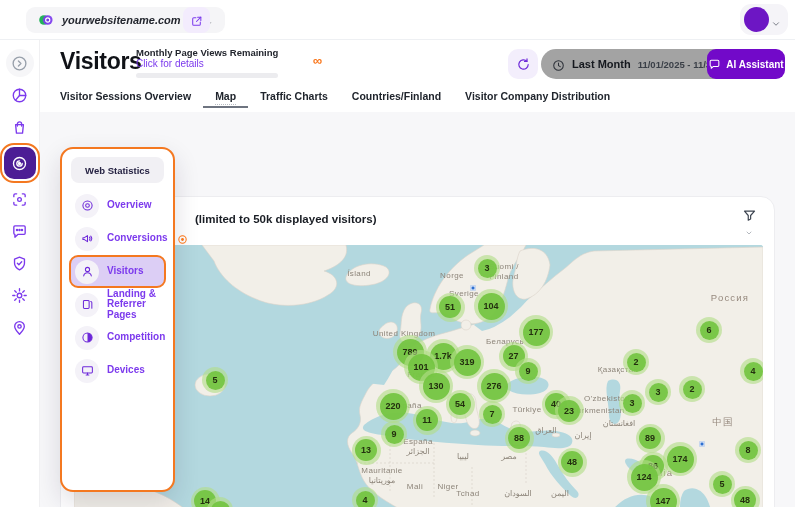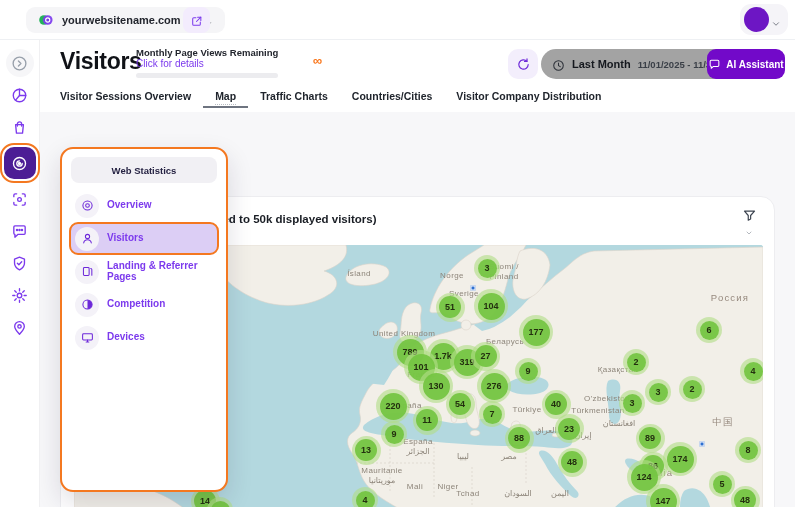--- a/index.html
+++ b/index.html
@@ -1,21 +1,21 @@
 <!DOCTYPE html>
 <html><head>
 <meta charset="utf-8">
 <style>
   * { box-sizing: border-box; margin: 0; padding: 0; }
   html,body { width:795px; height:507px; overflow:hidden; font-family:"Liberation Sans",sans-serif; background:#fff; }
   #app { position:relative; width:795px; height:507px; background:#fff; }
 
   
   .topbar { position:absolute; left:0; top:0; width:795px; height:40px; background:#fff; border-bottom:1px solid #eef0f3; z-index:30; }
-  .site-pill { position:absolute; left:26px; top:7px; height:26px; border-radius:9px; background:#f5f5f7; display:flex; align-items:center; gap:8px; padding:0 12px; cursor:pointer; }
+  .site-pill { position:absolute; left:26px; top:7px; height:26px; border-radius:9px; background:#f5f5f7; display:flex; align-items:center; gap:8px; padding:0 12px; cursor:pointer;font-style:italic; }
   .favicon { width:16px; height:16px; display:inline-block; }
   .site-name { font-size:11px; font-weight:700; color:#23262e; }
   .chev { width:10px; height:10px; color:#5a5f6b; display:inline-block; margin-left:14px; }
   .open-btn { position:absolute; left:183px; top:7px; width:27px; height:26px; border-radius:8px; background:#f3ecfd; color:#7c3aed; display:grid; place-items:center; cursor:pointer; }
   .open-btn svg { width:13px; height:13px; }
   .avatar-wrap { position:absolute; right:7px; top:4px; width:48px; height:31px; border-radius:11px; background:#f5f4f8; display:flex; align-items:center; padding:0 4px; gap:2px; cursor:pointer; }
   .avatar { width:25px; height:25px; border-radius:50%; background:#6d16c4; }
   .avatar-wrap .chev { margin-left:0; }
 
   
@@ -64,21 +64,21 @@
   .mlabel.big { font-size:9.5px; letter-spacing:1.2px; color:#96897e; }
   .mdot { position:absolute; width:5px; height:5px; background:#2e6fd0; border:1px solid #fff; transform:translate(-50%,-50%); }
 
   .cluster { position:absolute; border-radius:50%; background:rgba(177,221,136,.62); display:grid; place-items:center; cursor:pointer; }
   .cluster .core { border-radius:50%; background:rgba(115,196,64,.92); display:grid; place-items:center; font-size:9px; font-weight:600; color:#23300f; }
   .cluster.s1 { width:26px; height:26px; } .cluster.s1 .core { width:19px; height:19px; }
   .cluster.s2 { width:29px; height:29px; } .cluster.s2 .core { width:22px; height:22px; }
   .cluster.s3 { width:34px; height:34px; } .cluster.s3 .core { width:27px; height:27px; }
 
   
-  .side-menu { position:absolute; left:60px; top:147px; width:168px; height:345px; background:#fff; border:2px solid #f47820; border-radius:13px; box-shadow:0 10px 26px rgba(30,20,60,.14); z-index:15; padding:7px 7px; }
+  .side-menu { position:absolute; left:60px; top:147px; width:115px; height:345px; background:#fff; border:2px solid #f47820; border-radius:13px; box-shadow:0 10px 26px rgba(30,20,60,.14); z-index:15; padding:7px 7px; }
   .menu-head { height:26px; margin:1px 2px 6px 2px; background:#f1f0f4; border-radius:8px; display:grid; place-items:center; font-size:9.5px; font-weight:700; color:#262343; }
   .menu-item { height:33px; display:flex; align-items:center; gap:8px; padding:0 6px; border-radius:9px; color:#7c3aed; cursor:pointer; }
   .menu-item .mic { width:24px; height:24px; border-radius:50%; background:#f4f2f8; display:grid; place-items:center; flex:0 0 auto; color:#6d28d9; }
   .menu-item .mic svg { width:13px; height:13px; }
   .menu-item .mlbl { flex:1; font-size:10px; font-weight:700; line-height:1.05; }
   .menu-item .mbadge { width:13px; height:13px; color:#f97316; flex:0 0 auto; }
   .menu-item.active { background:#dccef5; border:2px solid #f47820; padding:0 4px; }
 </style>
 </head>
 <body>
@@ -206,21 +206,21 @@
       <span style="width:13px;height:13px;display:block"><svg viewBox="0 0 24 24" width="100%" height="100%" fill="none" stroke="currentColor" stroke-width="1.9" stroke-linecap="round" stroke-linejoin="round">
             <path d="M4 6a2 2 0 0 1 2-2h12a2 2 0 0 1 2 2v7.5a2 2 0 0 1-2 2h-8L6 19v-3.5H6a2 2 0 0 1-2-2V6Z"></path>
           </svg></span>
       <span>AI Assistant</span>
     </div>
 
     <div class="tabs" id="tabs">
         <div class="tab"><span>Visitor Sessions Overview</span></div>
         <div class="tab active"><span>Map</span></div>
         <div class="tab"><span>Traffic Charts</span></div>
-        <div class="tab"><span>Countries/Cities</span></div>
+        <div class="tab"><span>Countries/Finland</span></div>
         <div class="tab"><span>Visitor Company Distribution</span></div>
       </div>
 
     <div class="page-body">
 
       <div class="map-card">
         <div class="map-title">(limited to 50k displayed visitors)</div>
         <div class="filter-btn">
           <span class="fi"><svg viewBox="0 0 24 24" width="100%" height="100%" fill="none" stroke="currentColor" stroke-width="1.9" stroke-linecap="round" stroke-linejoin="round">
                 <path d="M4 5h16l-6.2 7v5.5L10 19.5V12L4 5Z"></path>
@@ -355,21 +355,21 @@
               </div>
               <div class="cluster s3" style="left: 352px; top: 94px;">
                 <div class="core">1.7k</div>
               </div>
               <div class="cluster s3" style="left: 376px; top: 100px;">
                 <div class="core">319</div>
               </div>
               <div class="cluster s3" style="left: 330px; top: 105px;">
                 <div class="core">101</div>
               </div>
-              <div class="cluster s2" style="left: 397px; top: 96.5px;">
+              <div class="cluster s2" style="left: 425px; top: 96.5px;">
                 <div class="core">27</div>
               </div>
               <div class="cluster s1" style="left: 441px; top: 113px;">
                 <div class="core">9</div>
               </div>
               <div class="cluster s3" style="left: 345px; top: 124px;">
                 <div class="core">130</div>
               </div>
               <div class="cluster s3" style="left: 403px; top: 124px;">
                 <div class="core">276</div>
@@ -388,21 +388,21 @@
               </div>
               <div class="cluster s1" style="left: 307px; top: 176px;">
                 <div class="core">9</div>
               </div>
               <div class="cluster s2" style="left: 277.5px; top: 190.5px;">
                 <div class="core">13</div>
               </div>
               <div class="cluster s2" style="left: 467.5px; top: 144.5px;">
                 <div class="core">40</div>
               </div>
-              <div class="cluster s2" style="left: 480.5px; top: 169px;">
+              <div class="cluster s2" style="left: 480.5px; top: 151px;">
                 <div class="core">23</div>
               </div>
               <div class="cluster s2" style="left: 430.5px; top: 178.5px;">
                 <div class="core">88</div>
               </div>
               <div class="cluster s2" style="left: 483.5px; top: 202.5px;">
                 <div class="core">48</div>
               </div>
               <div class="cluster s1" style="left: 549px; top: 104px;">
                 <div class="core">2</div>
@@ -467,20 +467,34 @@
     <div id="menu-items">
         <div class="menu-item">
           <span class="mic">
             <svg viewBox="0 0 24 24" width="100%" height="100%" fill="none" stroke="currentColor" stroke-width="1.9" stroke-linecap="round" stroke-linejoin="round">
               <circle cx="12" cy="12" r="8.5"></circle>
               <circle cx="12" cy="12" r="3.4"></circle>
             </svg>
           </span>
           <span class="mlbl">Overview</span>
         </div>
+        <div class="menu-item">
+          <span class="mic">
+            <svg viewBox="0 0 24 24" width="100%" height="100%" fill="none" stroke="currentColor" stroke-width="1.9" stroke-linecap="round" stroke-linejoin="round">
+              <path d="M3.5 10.5v3.5h2.8l5.7 3.8V6.7l-5.7 3.8H3.5Z"></path>
+              <path d="M15.5 9.5a3.8 3.8 0 0 1 0 5.5"></path>
+              <path d="M18 7.5a7 7 0 0 1 0 9"></path>
+            </svg>
+          </span>
+          <span class="mlbl">Conversions</span>
+          <span class="mbadge"><svg viewBox="0 0 24 24" width="100%" height="100%" fill="none" stroke="currentColor" stroke-width="1.9" stroke-linecap="round" stroke-linejoin="round">
+              <circle cx="12" cy="12" r="6.8"></circle>
+              <circle cx="12" cy="12" r="2.6" fill="currentColor" stroke="none"></circle>
+            </svg></span>
+        </div>
         <div class="menu-item active">
           <span class="mic">
             <svg viewBox="0 0 24 24" width="100%" height="100%" fill="none" stroke="currentColor" stroke-width="1.9" stroke-linecap="round" stroke-linejoin="round">
               <circle cx="12" cy="8.3" r="3.9"></circle>
               <path d="M5 20.2c.6-4 3.4-5.9 7-5.9s6.4 1.9 7 5.9"></path>
             </svg>
           </span>
           <span class="mlbl">Visitors</span>
         </div>
         <div class="menu-item">

